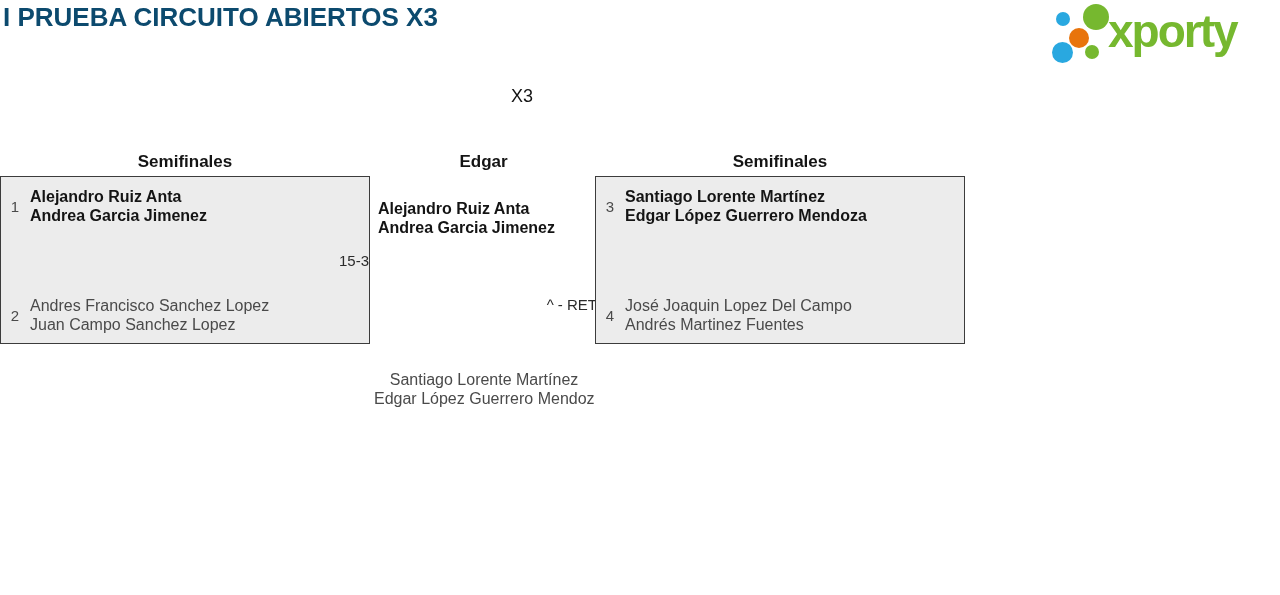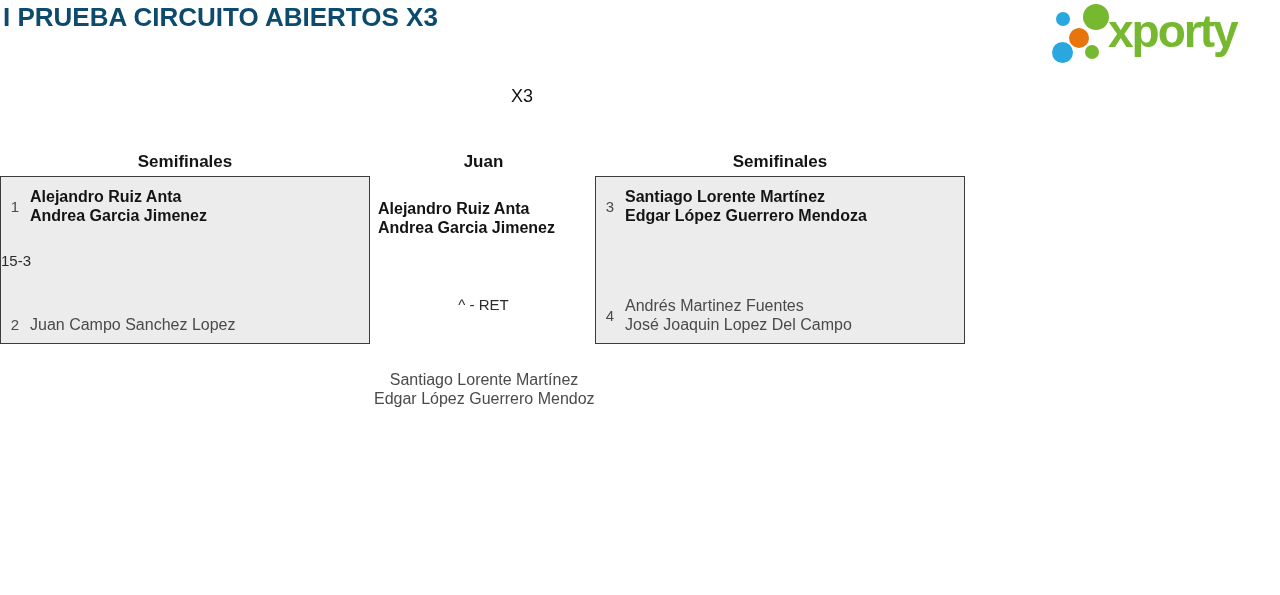--- a/index.html
+++ b/index.html
@@ -30,25 +30,25 @@
   .box-left{left:0;}
   .box-right{left:595px;}
   .team-row{position:absolute;left:7px;right:7px;display:flex;align-items:center;gap:8px;}
   .row-top{top:10px;}
   .row-bottom{bottom:9px;}
   .seed{flex:0 0 14px;width:14px;text-align:center;font-size:15px;color:#4a4a4a;}
   .team{display:flex;flex-direction:column;}
   .tline{font-size:16px;line-height:19px;}
   .winner .tline{font-weight:bold;color:#141414;}
   .loser .tline{font-weight:normal;color:#4a4a4a;}
-  .score{position:absolute;left:0;width:100%;top:75px;text-align:left;font-size:15px;color:#2b2b2b;}
+  .score{position:absolute;left:0;width:100%;top:75px;text-align:right;font-size:15px;color:#2b2b2b;}
   
   .final-winner{position:absolute;left:378px;top:199px;}
   .final-winner .tline{display:block;font-weight:bold;color:#141414;}
-  .final-score{position:absolute;left:370px;width:227px;top:296px;text-align:center;font-size:15px;color:#2b2b2b;}
+  .final-score{position:absolute;left:370px;width:227px;top:296px;text-align:right;font-size:15px;color:#2b2b2b;}
   .final-runnerup{position:absolute;left:374px;width:220px;top:370px;text-align:center;overflow:hidden;white-space:nowrap;}
   .final-runnerup .tline{display:block;color:#4a4a4a;}
 </style>
 </head>
 <body>
 
 <div class="page">
 
   <div class="page-title">
     <div>I PRUEBA CIRCUITO ABIERTOS X3</div>
@@ -59,35 +59,36 @@
     <span class="dot d-green-large"></span>
     <span class="dot d-orange"></span>
     <span class="dot d-blue-med"></span>
     <span class="dot d-green-small"></span>
     <span class="wordmark">xporty</span>
   </div>
 
   <div class="category">X3</div>
 
   <div class="round-header rh-left">Semifinales</div>
-  <div class="round-header rh-center">Juan</div>
+  <div class="round-header rh-center">Edgar</div>
   <div class="round-header rh-right">Semifinales</div>
 
   <div class="match-box box-left">
     <div class="team-row row-top">
       <span class="seed">1</span>
       <span class="team winner">
         <span class="tline">Alejandro Ruiz Anta</span>
         <span class="tline">Andrea Garcia Jimenez</span>
       </span>
     </div>
     <div class="score">15-3</div>
     <div class="team-row row-bottom">
       <span class="seed">2</span>
       <span class="team loser">
+        <span class="tline">Andres Francisco Sanchez Lopez</span>
         <span class="tline">Juan Campo Sanchez Lopez</span>
       </span>
     </div>
   </div>
 
   <div class="final-winner">
     <span class="tline">Alejandro Ruiz Anta</span>
     <span class="tline">Andrea Garcia Jimenez</span>
   </div>
   <div class="final-score">^ - RET</div>
@@ -100,19 +101,19 @@
     <div class="team-row row-top">
       <span class="seed">3</span>
       <span class="team winner">
         <span class="tline">Santiago Lorente Martínez</span>
         <span class="tline">Edgar López Guerrero Mendoza</span>
       </span>
     </div>
     <div class="team-row row-bottom">
       <span class="seed">4</span>
       <span class="team loser">
+        <span class="tline">José Joaquin Lopez Del Campo</span>
         <span class="tline">Andrés Martinez Fuentes</span>
-        <span class="tline">José Joaquin Lopez Del Campo</span>
       </span>
     </div>
   </div>
 
 </div>
 
 </body></html>

